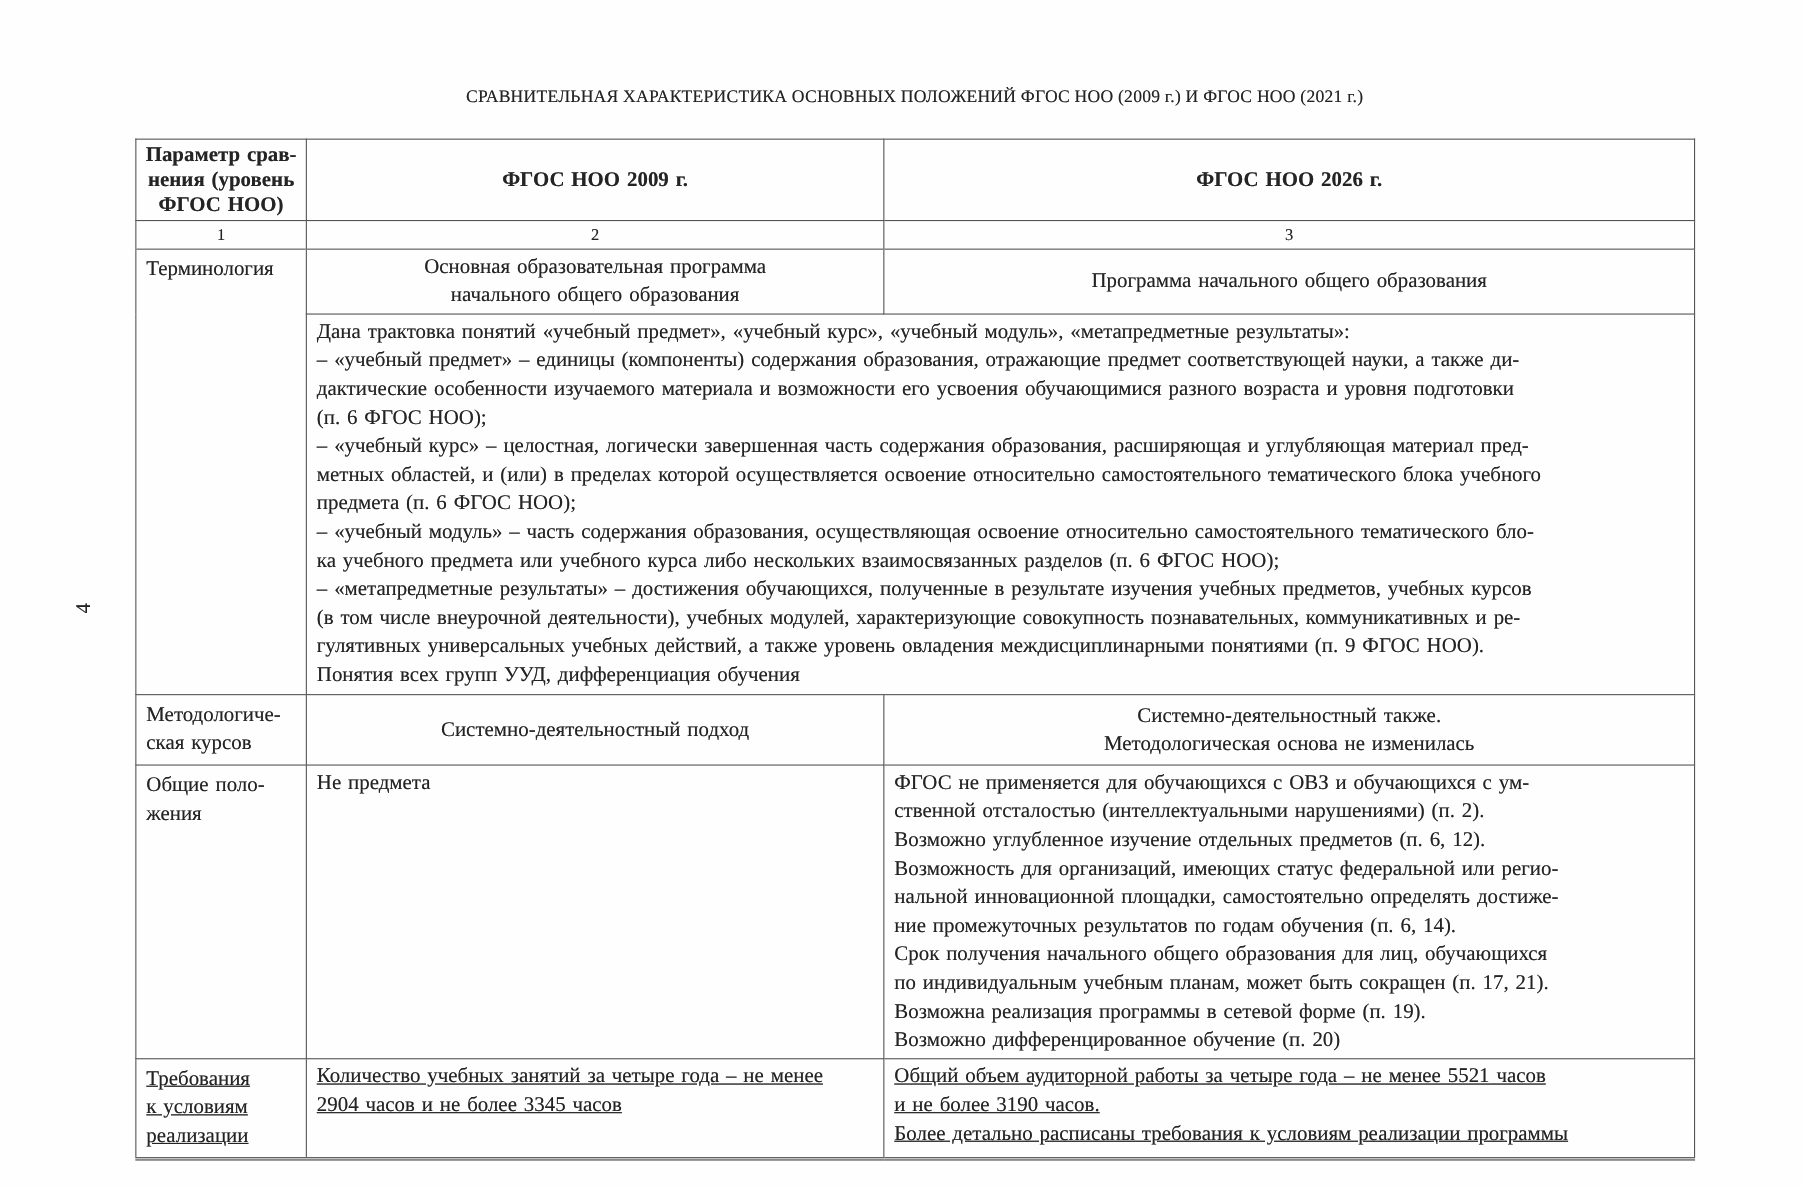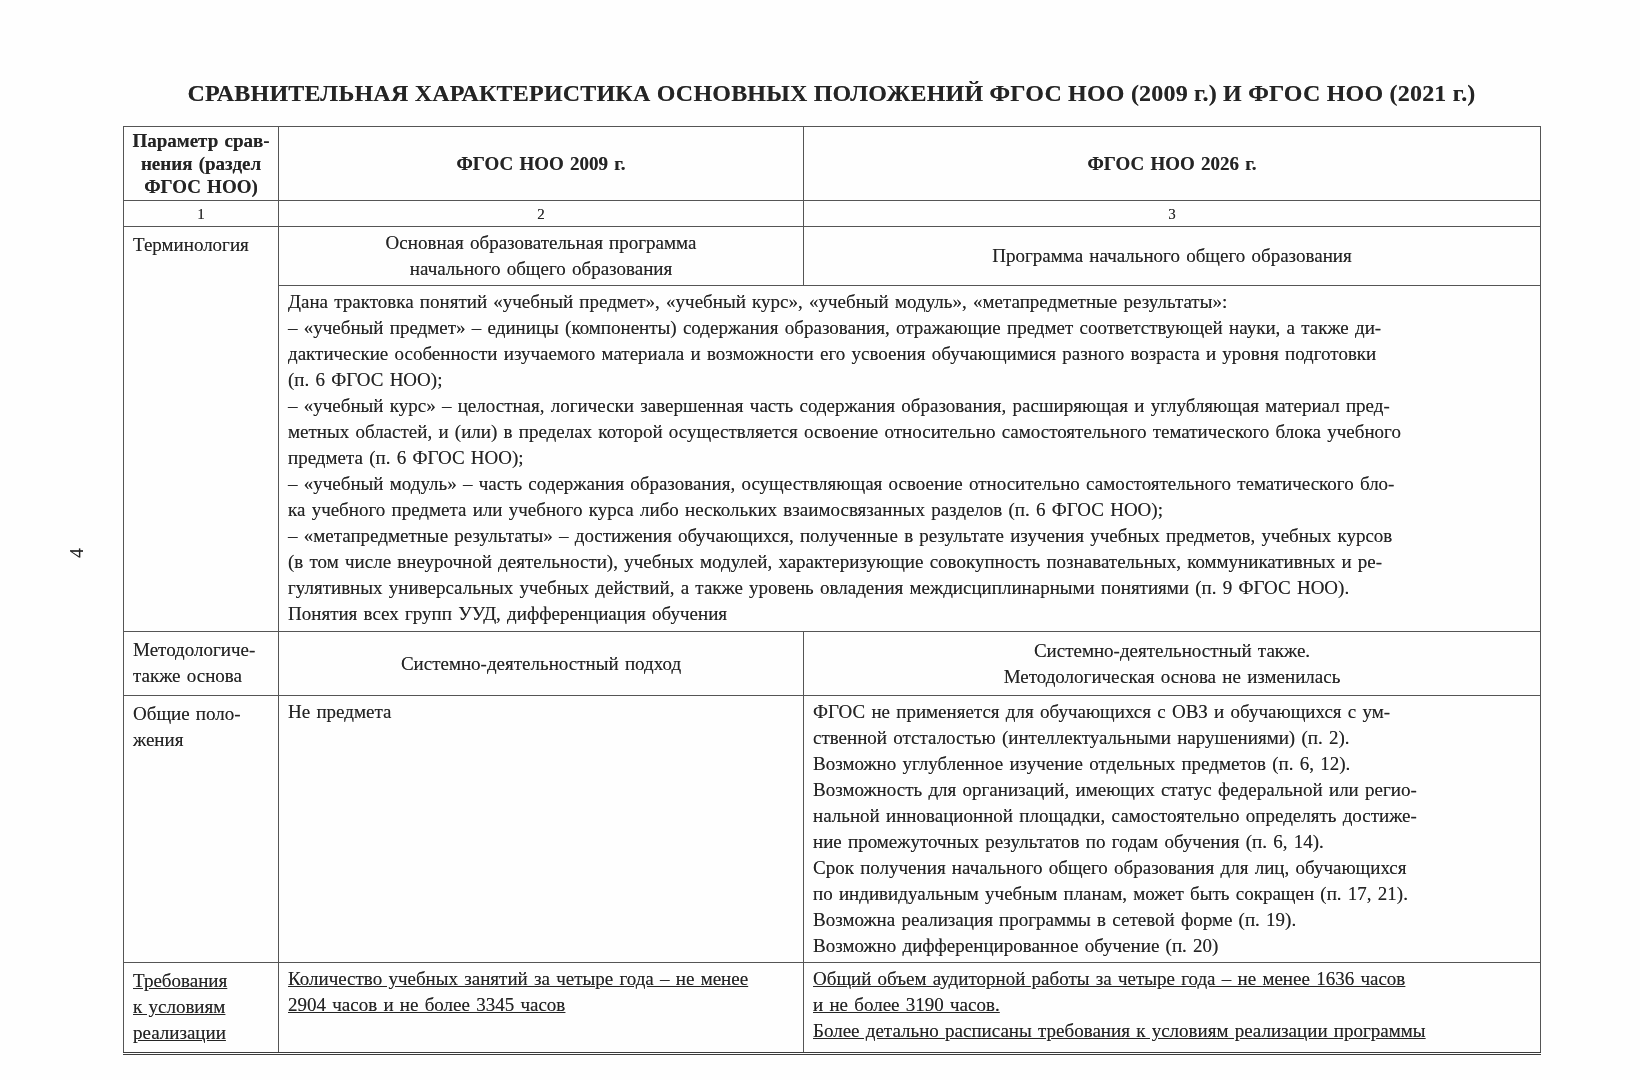--- a/index.html
+++ b/index.html
@@ -10,22 +10,22 @@
     font-family: "Liberation Serif", "DejaVu Serif", serif;
     color: #242424;
     overflow: hidden;
   }
   .scan-text { text-shadow: 0 0 0.5px rgba(40,40,40,0.55); }
 
   .doc-title {
     position: absolute;
     left: 123px; top: 80px; width: 1417px;
     text-align: center;
-    font-weight: bold;
-    font-size: 24px;
+    font-weight: normal;
+    font-size: 16px;
     letter-spacing: 0.2px;
     white-space: nowrap;
   }
 
   .page-num {
     position: absolute;
     left: 72px; top: 542px;
     font-size: 19px;
     transform: rotate(-90deg);
   }
@@ -85,21 +85,21 @@
 <table class="cmp scan-text">
   <colgroup>
     <col style="width:155px">
     <col style="width:525px">
     <col style="width:737px">
   </colgroup>
 
   <tbody>
       <tr class="r-head">
     <td class="hdr">Параметр срав-
-нения (раздел
+нения (уровень
 ФГОС НОО)</td>
     <td class="hdr">ФГОС НОО 2009 г.</td>
     <td class="hdr">ФГОС НОО 2026 г.</td>
   </tr>
 
   <tr class="r-num">
     <td class="num">1</td>
     <td class="num">2</td>
     <td class="num">3</td>
   </tr>
@@ -122,21 +122,21 @@
 – «учебный модуль» – часть содержания образования, осуществляющая освоение относительно самостоятельного тематического бло-
 ка учебного предмета или учебного курса либо нескольких взаимосвязанных разделов (п. 6 ФГОС НОО);
 – «метапредметные результаты» – достижения обучающихся, полученные в результате изучения учебных предметов, учебных курсов
 (в том числе внеурочной деятельности), учебных модулей, характеризующие совокупность познавательных, коммуникативных и ре-
 гулятивных универсальных учебных действий, а также уровень овладения междисциплинарными понятиями (п. 9 ФГОС НОО).
 Понятия всех групп УУД, дифференциация обучения</td>
   </tr>
 
   <tr class="r-meth">
     <td class="label-cell">Методологиче-
-также основа</td>
+ская курсов</td>
     <td class="center">Системно-деятельностный подход</td>
     <td class="center">Системно-деятельностный также.
 Методологическая основа не изменилась</td>
   </tr>
 
   <tr class="r-gen">
     <td class="label-cell">Общие поло-
 жения</td>
     <td>Не предмета</td>
     <td>ФГОС не применяется для обучающихся с ОВЗ и обучающихся с ум-
@@ -150,18 +150,18 @@
 Возможна реализация программы в сетевой форме (п. 19).
 Возможно дифференцированное обучение (п. 20)</td>
   </tr>
 
   <tr class="r-req">
     <td class="label-cell">Требования
 к условиям
 реализации</td>
     <td>Количество учебных занятий за четыре года – не менее
 2904 часов и не более 3345 часов</td>
-    <td>Общий объем аудиторной работы за четыре года – не менее 1636 часов
+    <td>Общий объем аудиторной работы за четыре года – не менее 5521 часов
 и не более 3190 часов.
 Более детально расписаны требования к условиям реализации программы</td>
   </tr>
 </tbody>
   </table>
 
 </body></html>

